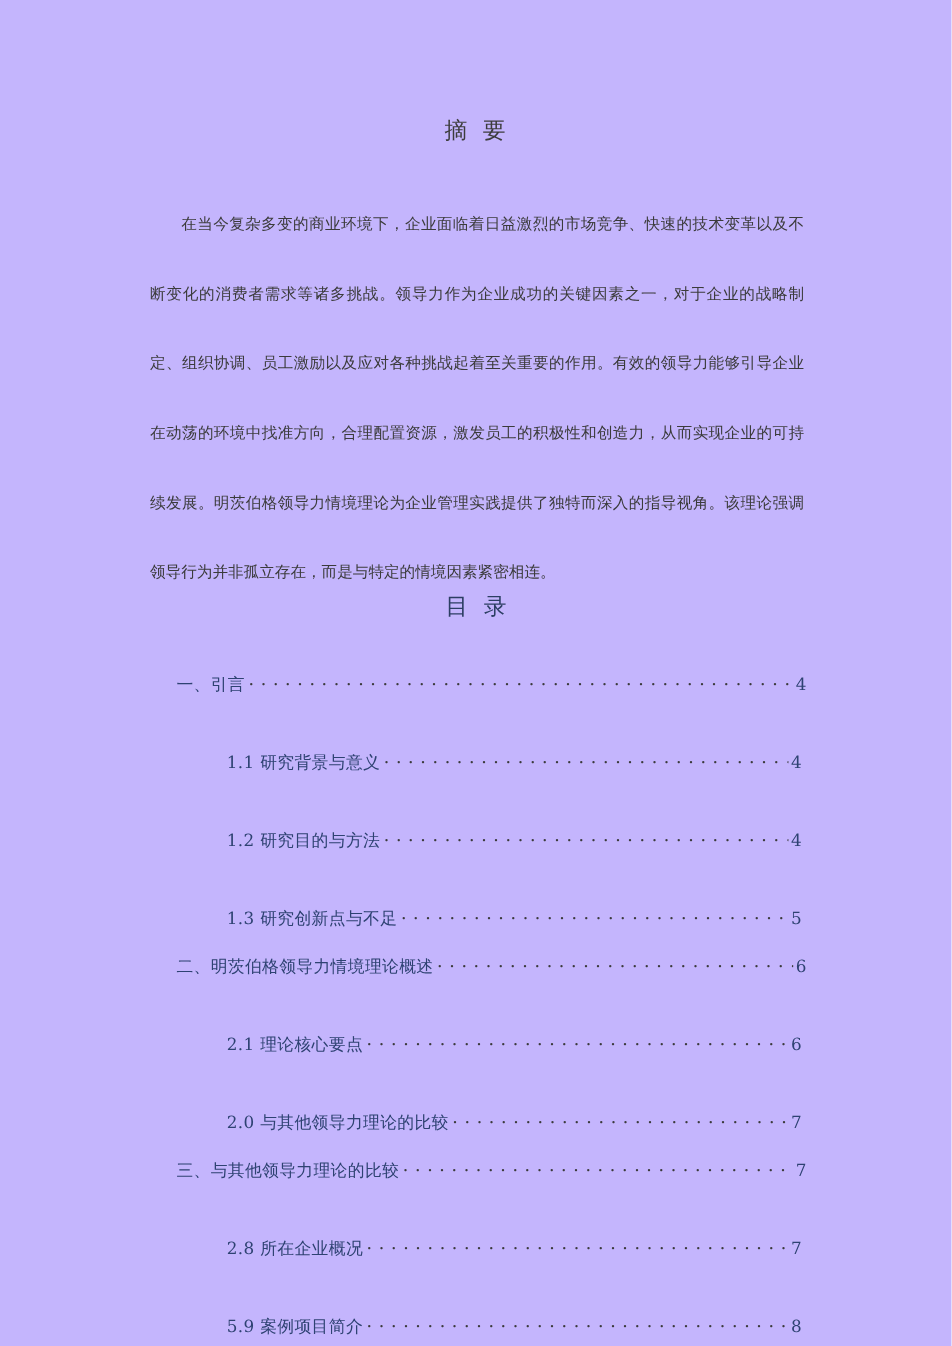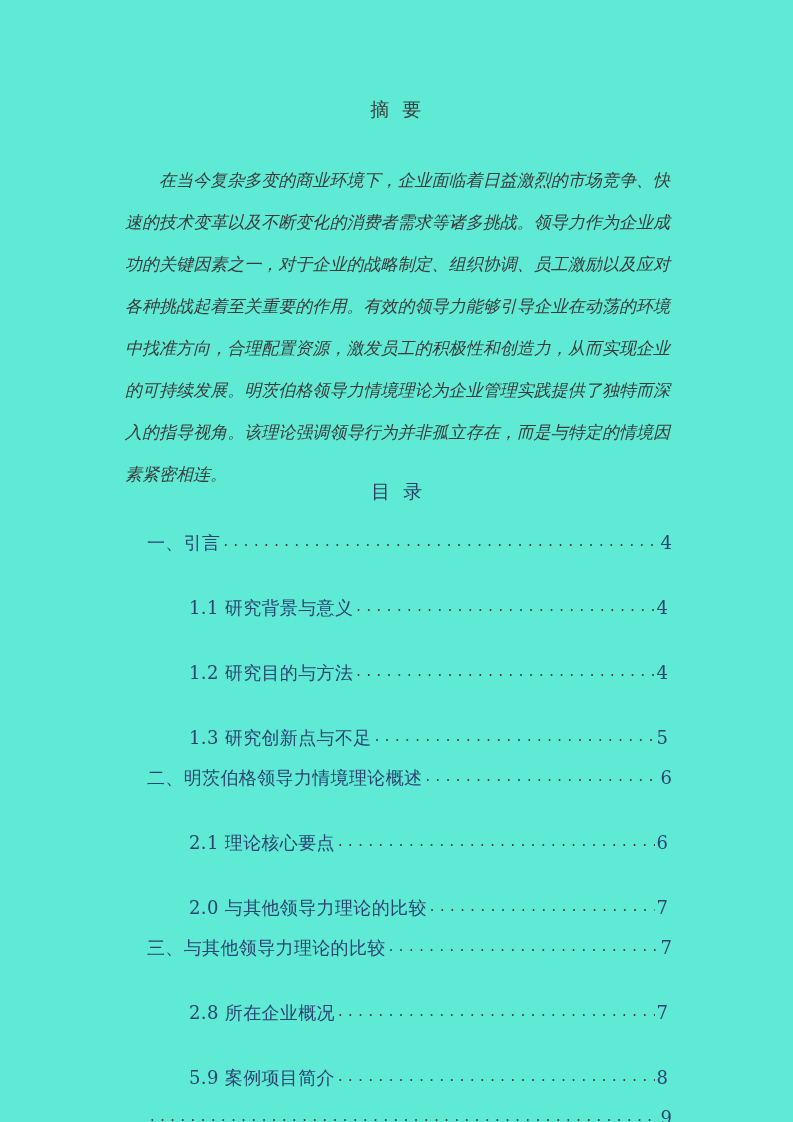--- a/index.html
+++ b/index.html
@@ -5,21 +5,21 @@
   html, body {
     margin: 0;
     padding: 0;
     background: #ffffff;
   }
 
   .page {
     position: relative;
     width: 793px;
     height: 1122px;
-    background: #5eead4;
+    background: #c4b5fd;
     overflow: hidden;
     font-family: "DejaVu Serif", "Liberation Serif", serif;
     -webkit-font-smoothing: antialiased;
   }
 
   
   .abstract-section {
     position: absolute;
     left: 125px;
     top: 96px;
@@ -33,61 +33,60 @@
     letter-spacing: 0.18em;
     font-weight: normal;
     margin: 0;
     line-height: 1.4;
     font-family: "DejaVu Serif", "Liberation Serif", serif;
   }
 
   .abstract-body {
     margin: 0;
     padding-top: 36px;
-    font-size: 17px;
+    font-size: 13px;
     color: #3b3b3b;
-    line-height: 42px;
+    line-height: 58px;
     text-align: justify;
     text-justify: inter-ideograph;
     text-indent: 2em;
     font-family: "DejaVu Serif", "Liberation Serif", serif;
-    font-style: italic;
   }
 
   
   .toc-section {
     position: absolute;
     left: 125px;
     top: 478px;
     width: 547px;
   }
 
   .toc-heading {
     text-align: center;
     font-size: 19px;
     color: #2c3e63;
     letter-spacing: 0.18em;
     font-weight: normal;
-    margin: 0;
+    margin: 15px;
     line-height: 1.4;
   }
 
   .toc-list {
     margin: 0;
     padding: 0;
     list-style: none;
     padding-top: 26px;
   }
 
   .toc-entry {
     display: flex;
     align-items: baseline;
     height: 40px;
     color: #2e4272;
-    font-size: 18px;
+    font-size: 14px;
     white-space: nowrap;
     overflow: hidden;
     font-family: "DejaVu Serif", "Liberation Serif", serif;
   }
 
   .toc-entry.level-1 {
     padding-left: 22px;
     padding-right: 0px;
   }
 

